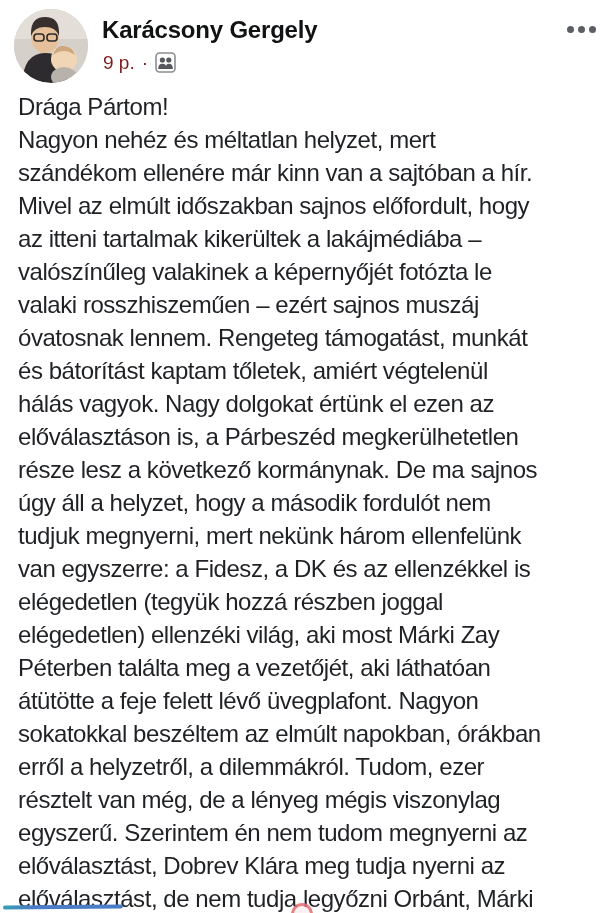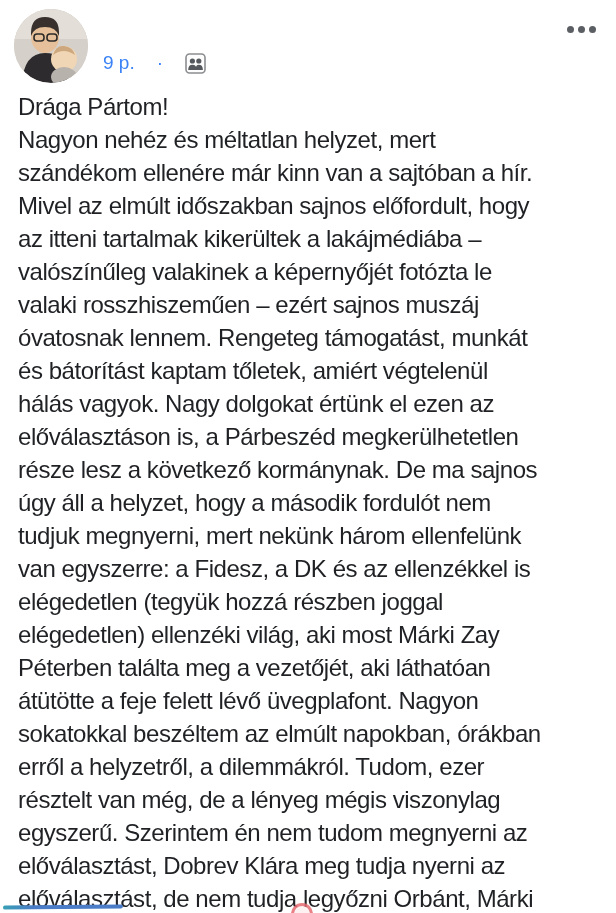--- a/index.html
+++ b/index.html
@@ -21,22 +21,22 @@
     overflow:hidden; background:#cfc9c3; cursor:pointer;
   }
   .avatar svg { display:block; width:74px; height:74px; }
   .author-name {
     position:absolute; left:102px; top:16px;
     font-size:24px; font-weight:700; color:#111213;
     letter-spacing:-0.2px; cursor:pointer;
   }
   .meta-row {
     position:absolute; left:103px; top:52px;
-    display:flex; align-items:flex-end; gap:22px;
-    font-size:19px; color:#3b82f6;
+    display:flex; align-items:flex-start; gap:7px;
+    font-size:19px; color:#7f1d1d;
   }
   .meta-row .audience { display:inline-flex; align-items:center; }
   .more-btn {
     position:absolute; right:16px; top:20px;
     display:flex; gap:4px; padding:6px 4px; cursor:pointer;
   }
   .more-btn i {
     width:7px; height:7px; border-radius:50%;
     background:#5b5e63; display:block;
   }
@@ -85,20 +85,21 @@
           <rect x="33" y="25" width="10" height="7" rx="3" fill="none" stroke="#2c2a28" stroke-width="1.6"></rect>
           <path d="M8 74 Q10 44 31 44 Q50 44 54 60 L54 74 Z" fill="#2e2b2e"></path>
 
           <circle cx="50" cy="50" r="13" fill="#f0d6b4"></circle>
           <path d="M39 46 Q42 36 50 37 Q59 38 61 46 Q55 42 50 42 Q44 42 39 46 Z" fill="#cda77e"></path>
           <ellipse cx="50" cy="68" rx="13" ry="10" fill="#b8b2ac"></ellipse>
         </g>
       </svg>
     </div>
 
+    <div class="author-name">Karácsony Gergely</div>
 
     <div class="meta-row">
       <span>9 p.</span>
       <span>·</span>
       <span class="audience">
         <svg width="21" height="21" viewBox="0 0 21 21">
           <rect x="1" y="1" width="19" height="19" rx="3.5" fill="#fdfdfd" stroke="#8b8d90" stroke-width="1.6"></rect>
           <circle cx="7.4" cy="8" r="2.6" fill="#55585c"></circle>
           <circle cx="13.8" cy="8" r="2.6" fill="#55585c"></circle>
           <path d="M3.2 17 Q3.2 11.8 7.4 11.8 Q11.6 11.8 11.6 17 Z" fill="#55585c"></path>

